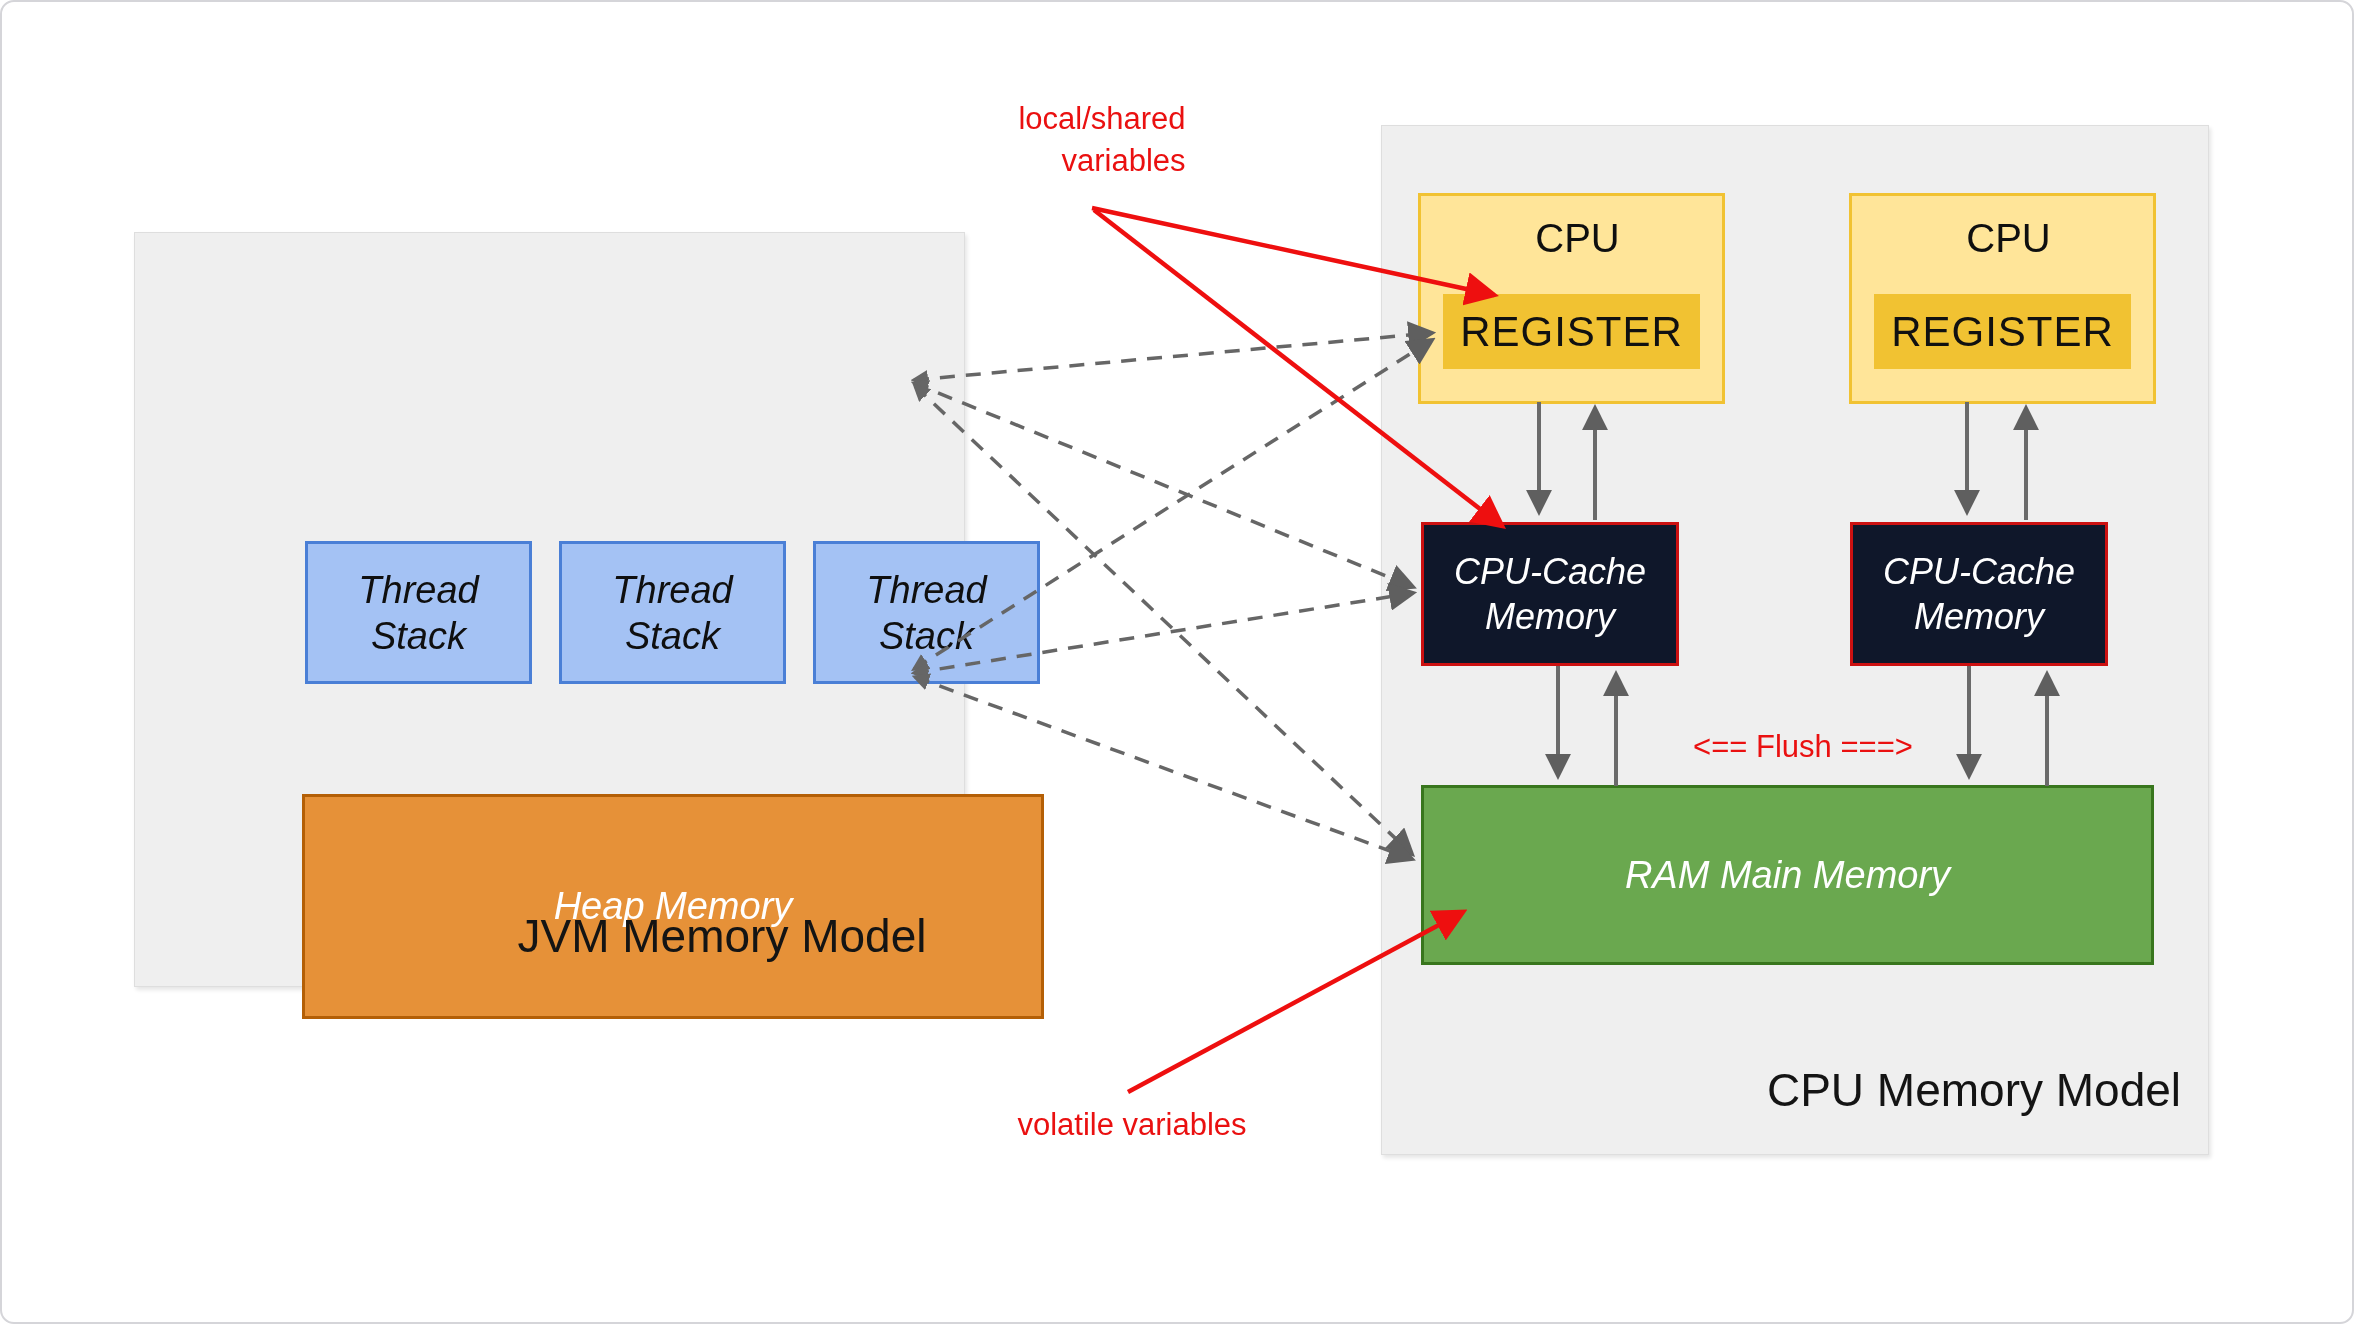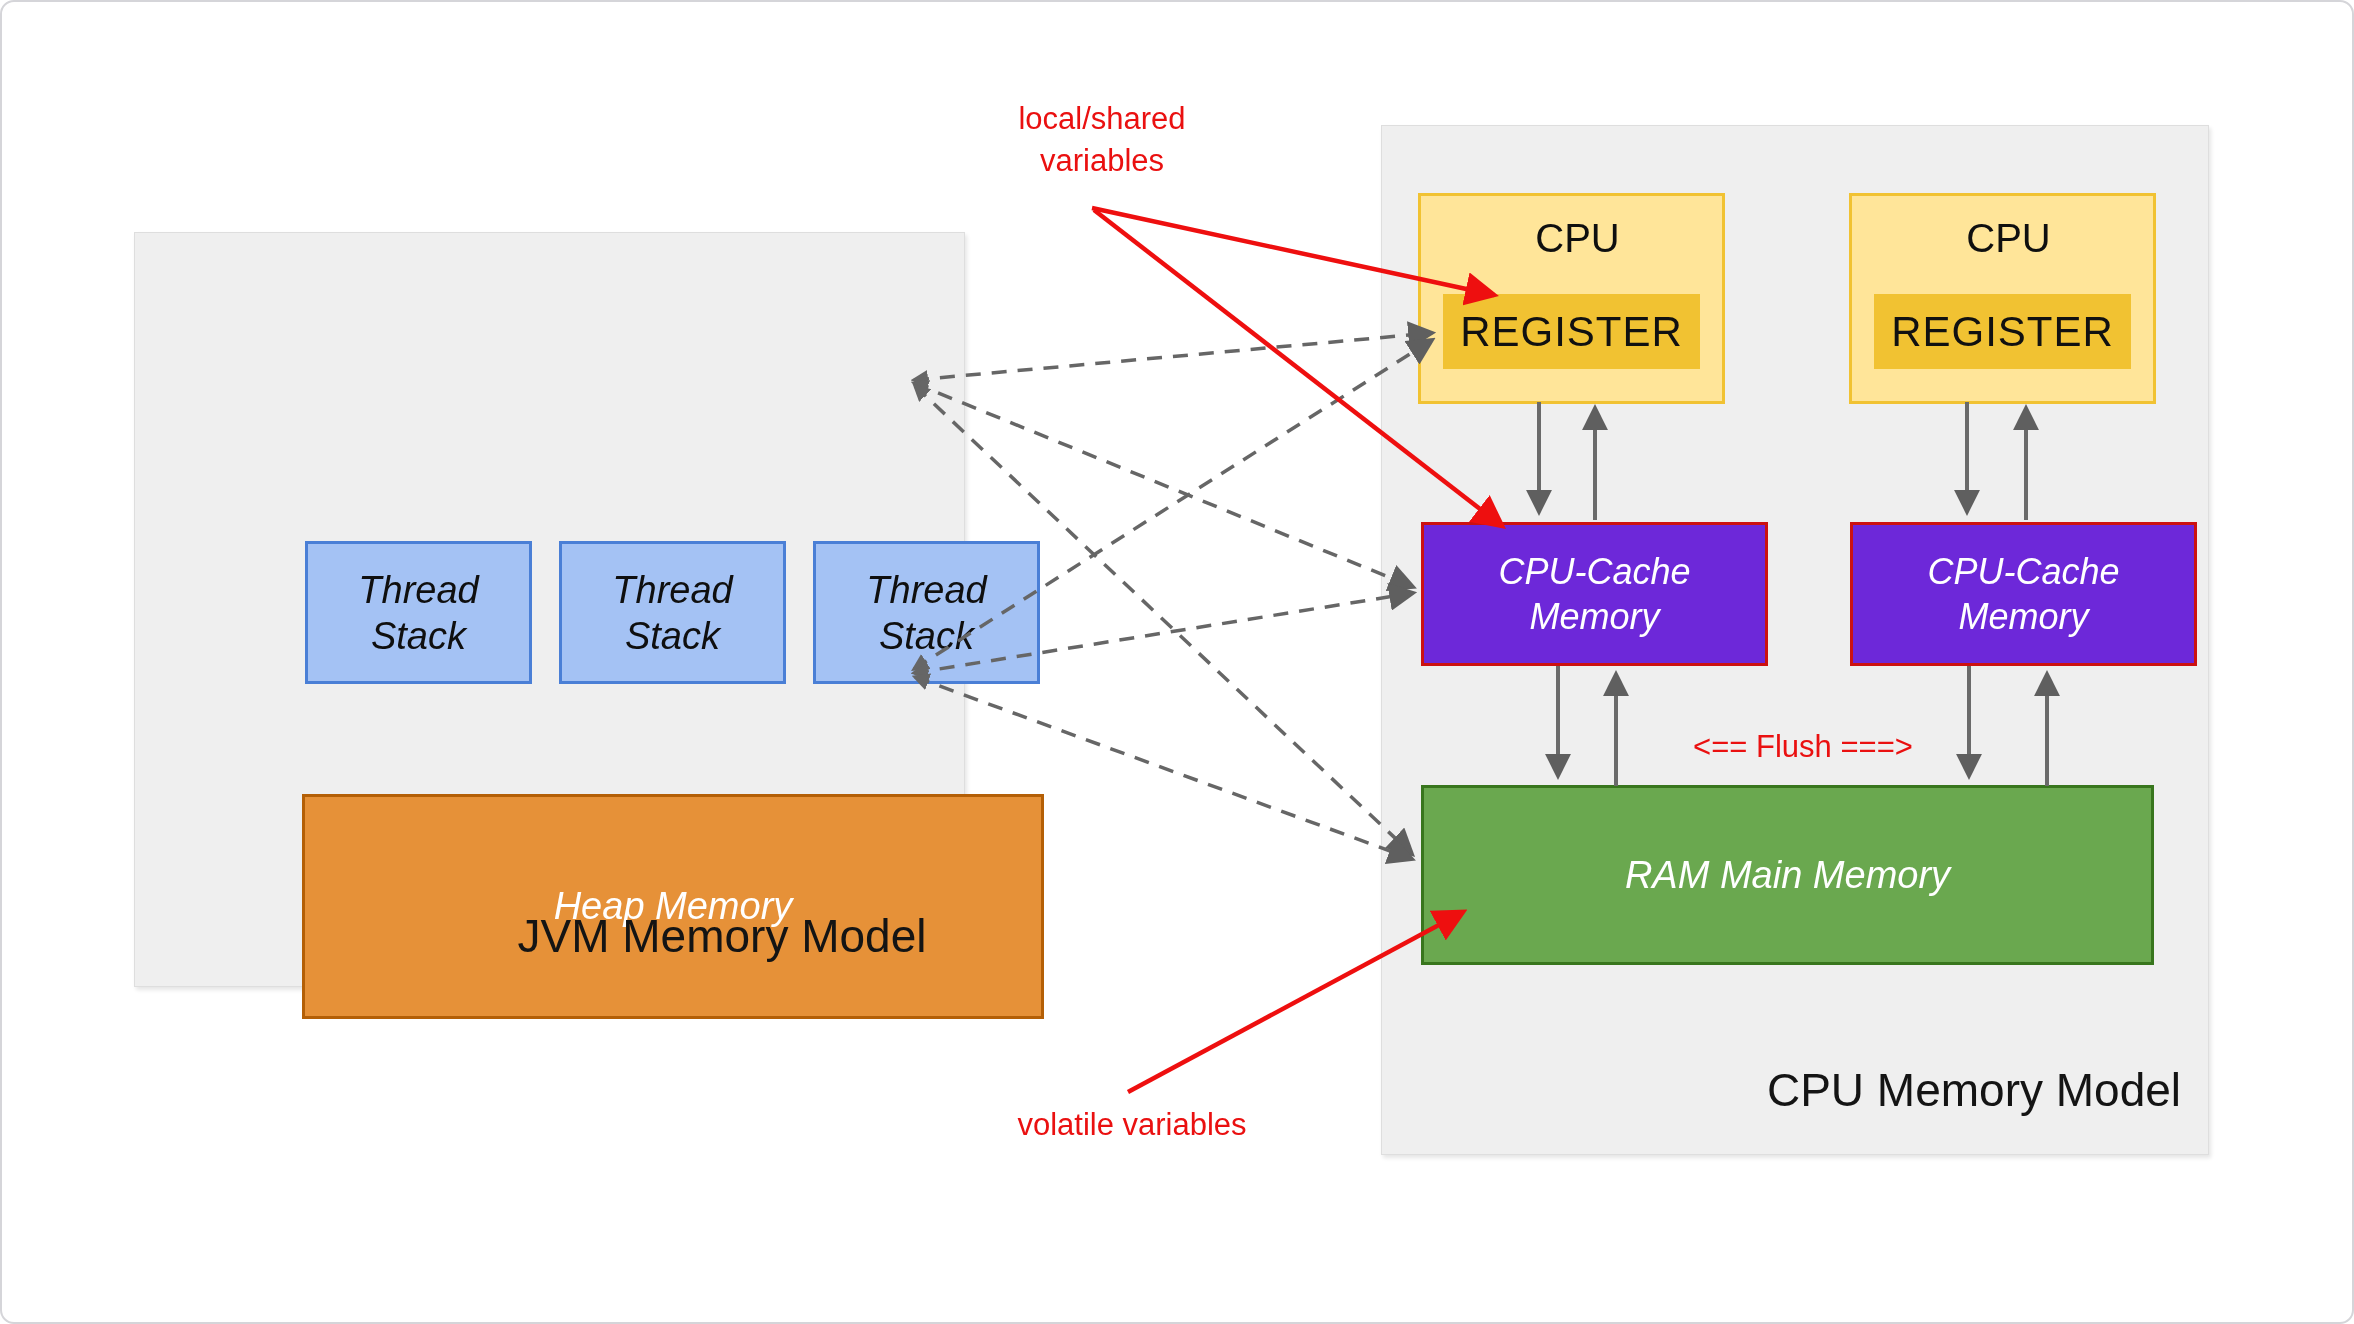--- a/index.html
+++ b/index.html
@@ -34,37 +34,37 @@
   #cpu1{left:1416px;} #cpu2{left:1847px;}
   .cpu-label{
     margin-top:16px;text-align:center;font-size:40px;line-height:52px;color:#0f0f0f;padding-left:12px;
   }
   .register{
     margin:30px auto 0;width:257px;height:75px;background:#f1c232;
     display:flex;align-items:center;justify-content:center;
     font-size:42px;color:#111111;letter-spacing:1px;
   }
   .cache-box{
-    top:520px;width:347px;height:144px;background:#6d28d9;border:3px solid #cc1111;
+    top:520px;width:258px;height:144px;background:#0f172a;border:3px solid #cc1111;
     color:#ffffff;font-size:36px;line-height:45px;
   }
   #cache1{left:1419px;} #cache2{left:1848px;}
   #ram{
     left:1419px;top:783px;width:733px;height:180px;background:#6aa84f;
     border:3px solid #38761d;color:#ffffff;font-size:38px;
   }
   .panel-title{
     position:absolute;transform:translateX(-50%);font-size:46px;line-height:48px;
     color:#141414;white-space:nowrap;
   }
   #jvm-title{left:720px;top:910px;}
   #cpu-title{left:1972px;top:1064px;}
   .annotation{
     position:absolute;transform:translateX(-50%);color:#ea1010;font-size:31px;
-    line-height:42px;text-align:center;white-space:pre-line;
+    line-height:42px;text-align:right;white-space:pre-line;
   }
   #ann-local{left:1100px;top:96px;}
   #ann-volatile{left:1130px;top:1102px;white-space:nowrap;}
   #flush{left:1789px;top:724px;white-space:nowrap;margin-left:12px;}
   #arrows{position:absolute;left:0;top:0;width:2354px;height:1324px;pointer-events:none;}
 </style>
 </head>
 <body>
 
 <div id="canvas">

